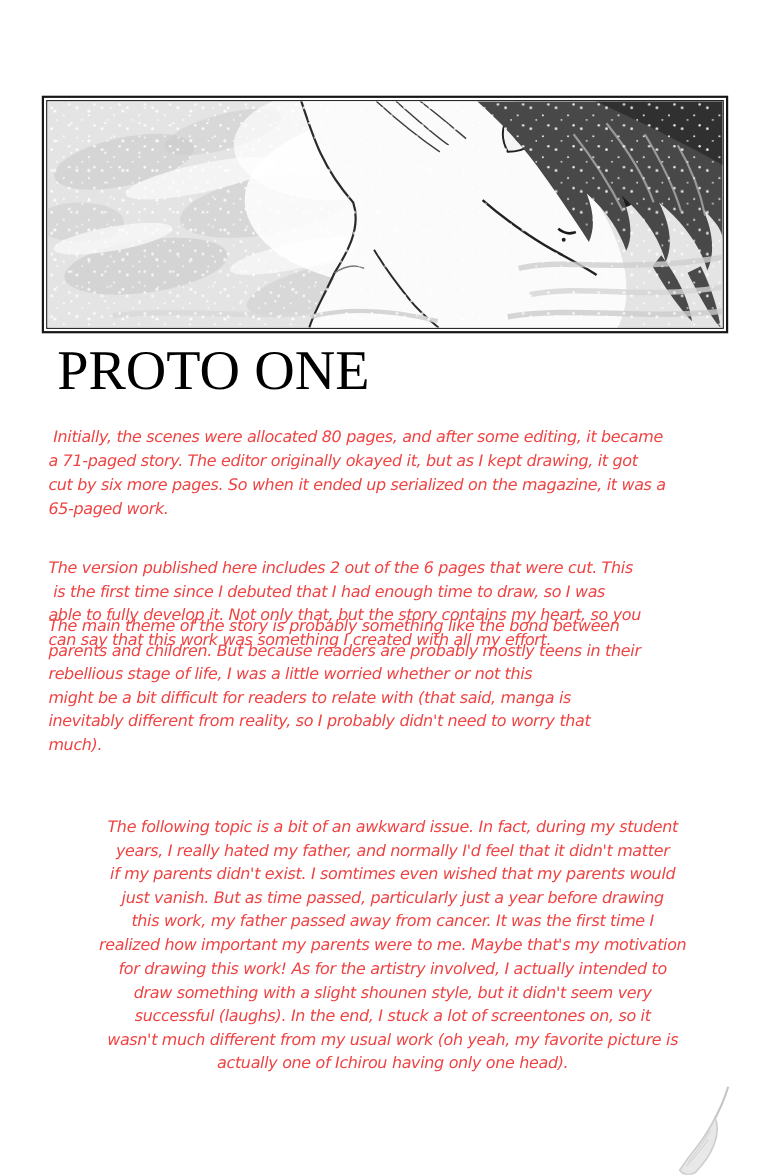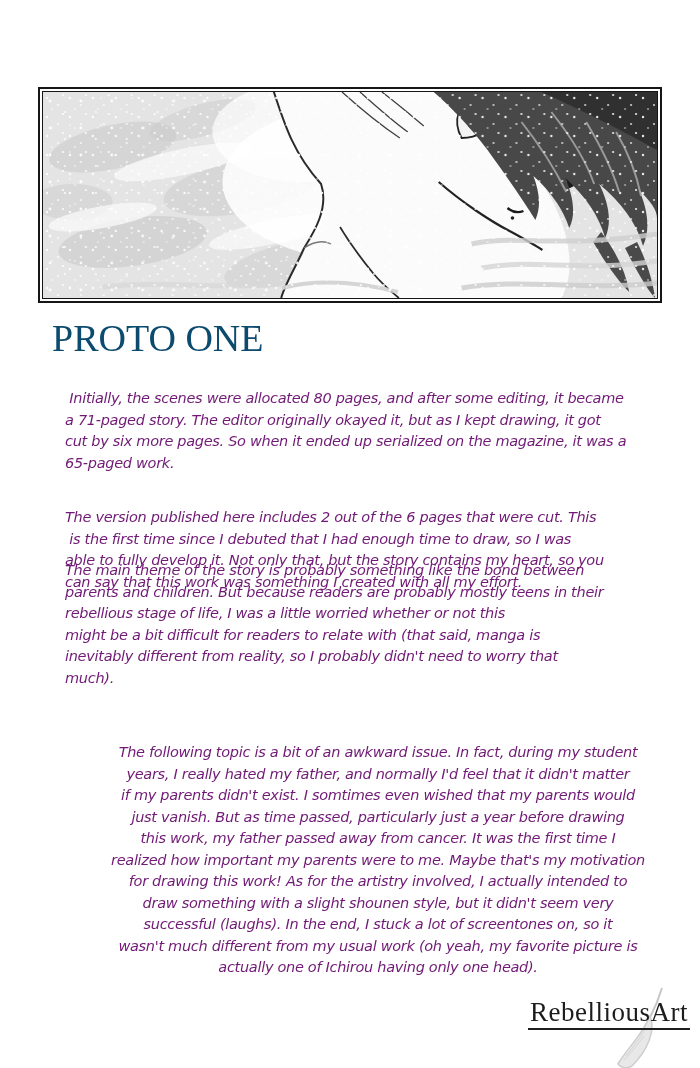--- a/index.html
+++ b/index.html
@@ -15,29 +15,29 @@
   }
   .panel-inner{
     width:100%;height:100%;border:1px solid #161616;box-sizing:border-box;
     overflow:hidden;background:#e6e6e6;
   }
   .panel-inner svg{display:block;width:100%;height:100%;}
   
   .page-title{
     position:absolute;left:52px;top:308px;
     font-family:"Liberation Serif",serif;
-    font-size:38px;line-height:60px;color:#0c4a6e;
+    font-size:51px;line-height:60px;color:#000000;
     letter-spacing:0px;white-space:nowrap;font-weight:400;
   }
   
   .note{
     position:absolute;left:44px;width:626px;
     font-family:"DejaVu Sans",sans-serif;font-style:italic;
     font-size:14.5px;line-height:21.5px;letter-spacing:-0.3px;
-    color:#701a75;white-space:pre-wrap;margin-left:21px;
+    color:#ef4444;white-space:pre-wrap;
   }
   .p1{top:388px;} .p2{top:507px;} .p3{top:560px;} .p4{top:742px;text-align:center;}
   
   .logo{
     position:absolute;right:10px;top:998px;width:240px;height:64px;
     text-align:right;
   }
   .logo .feather{
     position:absolute;right:14px;top:-12px;width:86px;height:86px;opacity:.85;
   }
@@ -156,14 +156,13 @@
 successful (laughs). In the end, I stuck a lot of screentones on, so it
 wasn't much different from my usual work (oh yeah, my favorite picture is
 actually one of Ichirou having only one head).</div>
 
 <div class="logo">
   <svg class="feather" viewBox="0 0 86 86">
     <path d="M72,2 C66,22 52,50 28,78" fill="none" stroke="#bdbdbd" stroke-width="2"></path>
     <path d="M28,78 C40,58 52,50 60,30 C66,44 58,64 42,80 C37,83 31,82 28,78 Z" fill="#e4e4e4" stroke="#c6c6c6" stroke-width="1.5"></path>
     <path d="M36,70 C44,60 50,52 56,42 M34,74 C42,66 48,58 54,50" fill="none" stroke="#cfcfcf" stroke-width="1"></path>
   </svg>
-  <div class="logo-brand">RebelliousArt</div>
 </div>
 
 </body></html>

